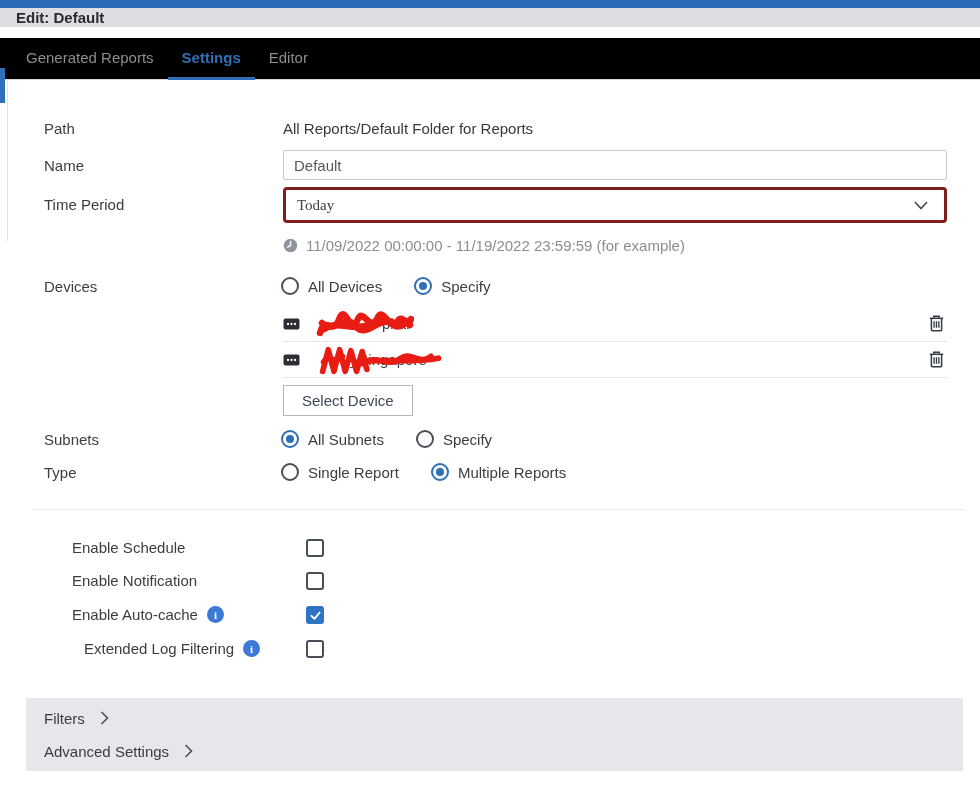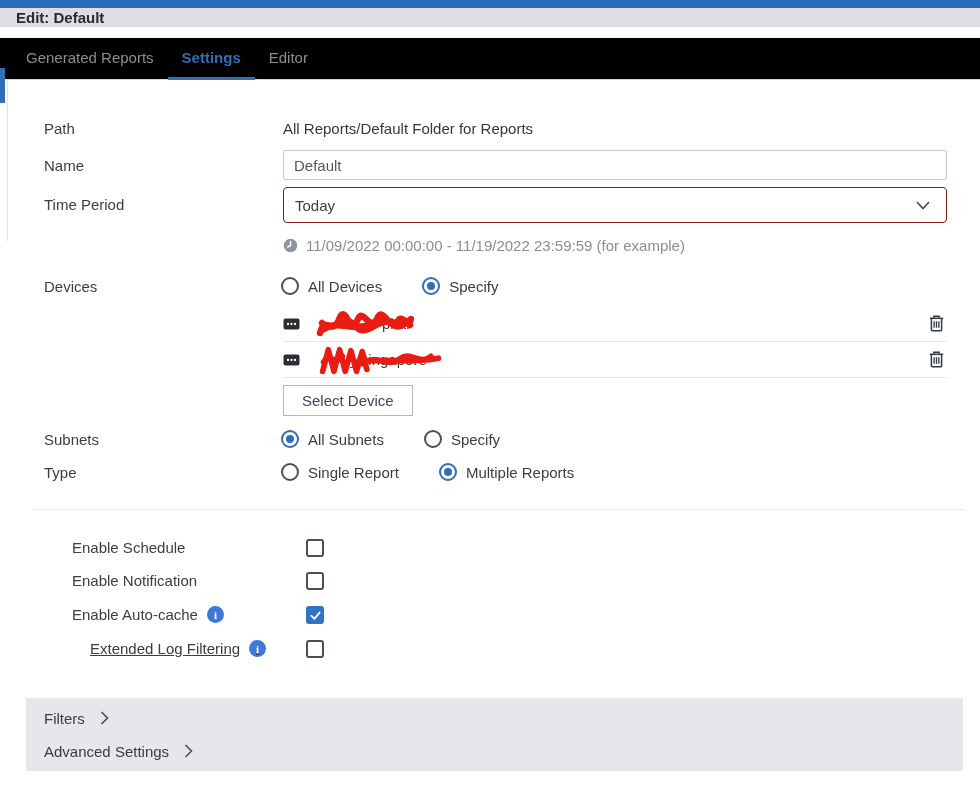--- a/index.html
+++ b/index.html
@@ -22,28 +22,28 @@
 
   .left-accent{position:absolute;left:0;top:68px;width:5px;height:35px;background:var(--accent);}
   .left-line{position:absolute;left:7px;top:81px;width:1px;height:160px;background:#e2e2e2;}
 
   .row-label{position:absolute;left:44px;font-size:15px;color:#3b3d40;}
   .value-text{position:absolute;left:283px;font-size:15px;color:#36383b;}
 
   .text-input{position:absolute;left:283px;width:664px;height:30px;border:1px solid #c9c9c9;
     border-radius:2px;font-family:"Liberation Sans",sans-serif;font-size:15px;color:#55575b;
     padding:0 10px;background:#fff;}
-  .select-box{position:absolute;left:283px;width:664px;height:36px;border:1px solid #7f1d1d;
+  .select-box{position:absolute;left:283px;width:664px;height:36px;border:3px solid #7f1d1d;
     border-radius:4px;background:#fff;display:flex;align-items:center;justify-content:space-between;
-    padding:0 16px 0 11px;font-size:15px;color:#3f4145;cursor:default;}
+    padding:0 16px 0 11px;font-size:15px;color:#3f4145;cursor:default;font-family:Liberation Serif, serif;}
 
   .hint{position:absolute;left:283px;top:237px;display:flex;align-items:center;gap:8px;
     font-size:15px;color:var(--gray-text);}
 
-  .radio-group{position:absolute;left:281px;display:flex;align-items:center;gap:40px;}
+  .radio-group{position:absolute;left:281px;display:flex;align-items:center;gap:32px;}
   .radio-opt{display:flex;align-items:center;gap:9px;font-size:15px;color:#3b3d40;cursor:default;}
   .radio{width:18px;height:18px;border:2px solid #4a5058;border-radius:50%;position:relative;
     background:#fff;flex:0 0 auto;}
   .radio.selected{border-color:var(--accent);}
   .radio.selected::after{content:"";position:absolute;left:3px;top:3px;width:8px;height:8px;
     border-radius:50%;background:var(--accent);}
 
   .device-list{position:absolute;left:283px;top:306px;width:664px;}
   .device-row{height:36px;display:flex;align-items:center;border-bottom:1px solid #e6e6e6;}
   .device-name{position:relative;flex:1;height:100%;display:flex;align-items:center;
@@ -53,21 +53,21 @@
 
   .btn{position:absolute;left:283px;top:385px;height:31px;padding:0 18px;background:#fff;
     border:1px solid #b6b6b6;font-family:"Liberation Sans",sans-serif;font-size:15px;
     color:#3e4756;cursor:pointer;}
 
   .hr{position:absolute;left:33px;top:509px;width:932px;height:1px;background:#ececec;}
 
   .toggle-row{position:absolute;left:0;width:980px;height:18px;margin-left:28px;}
   .toggle-label{position:absolute;left:44px;top:0;font-size:15px;color:#3b3d40;
     display:flex;align-items:center;gap:9px;}
-  .toggle-label.indent{left:62px;text-decoration:underline;}
+  .toggle-label.indent{left:56px;}
   .info-badge{width:17px;height:17px;border-radius:50%;background:var(--info);color:#fff;
     font-size:11px;font-weight:bold;display:inline-flex;align-items:center;justify-content:center;
     font-family:"Liberation Serif",serif;}
   .checkbox{position:absolute;left:278px;top:0;width:18px;height:18px;border:2px solid #4a4f57;
     border-radius:3px;background:#fff;display:flex;align-items:center;justify-content:center;cursor:pointer;}
   .checkbox svg{display:none;}
   .checkbox.checked{background:var(--check-blue);border-color:var(--check-blue);}
   .checkbox.checked svg{display:block;}
 
   .section-bar{position:absolute;left:26px;width:937px;height:40px;background:var(--section-bg);

